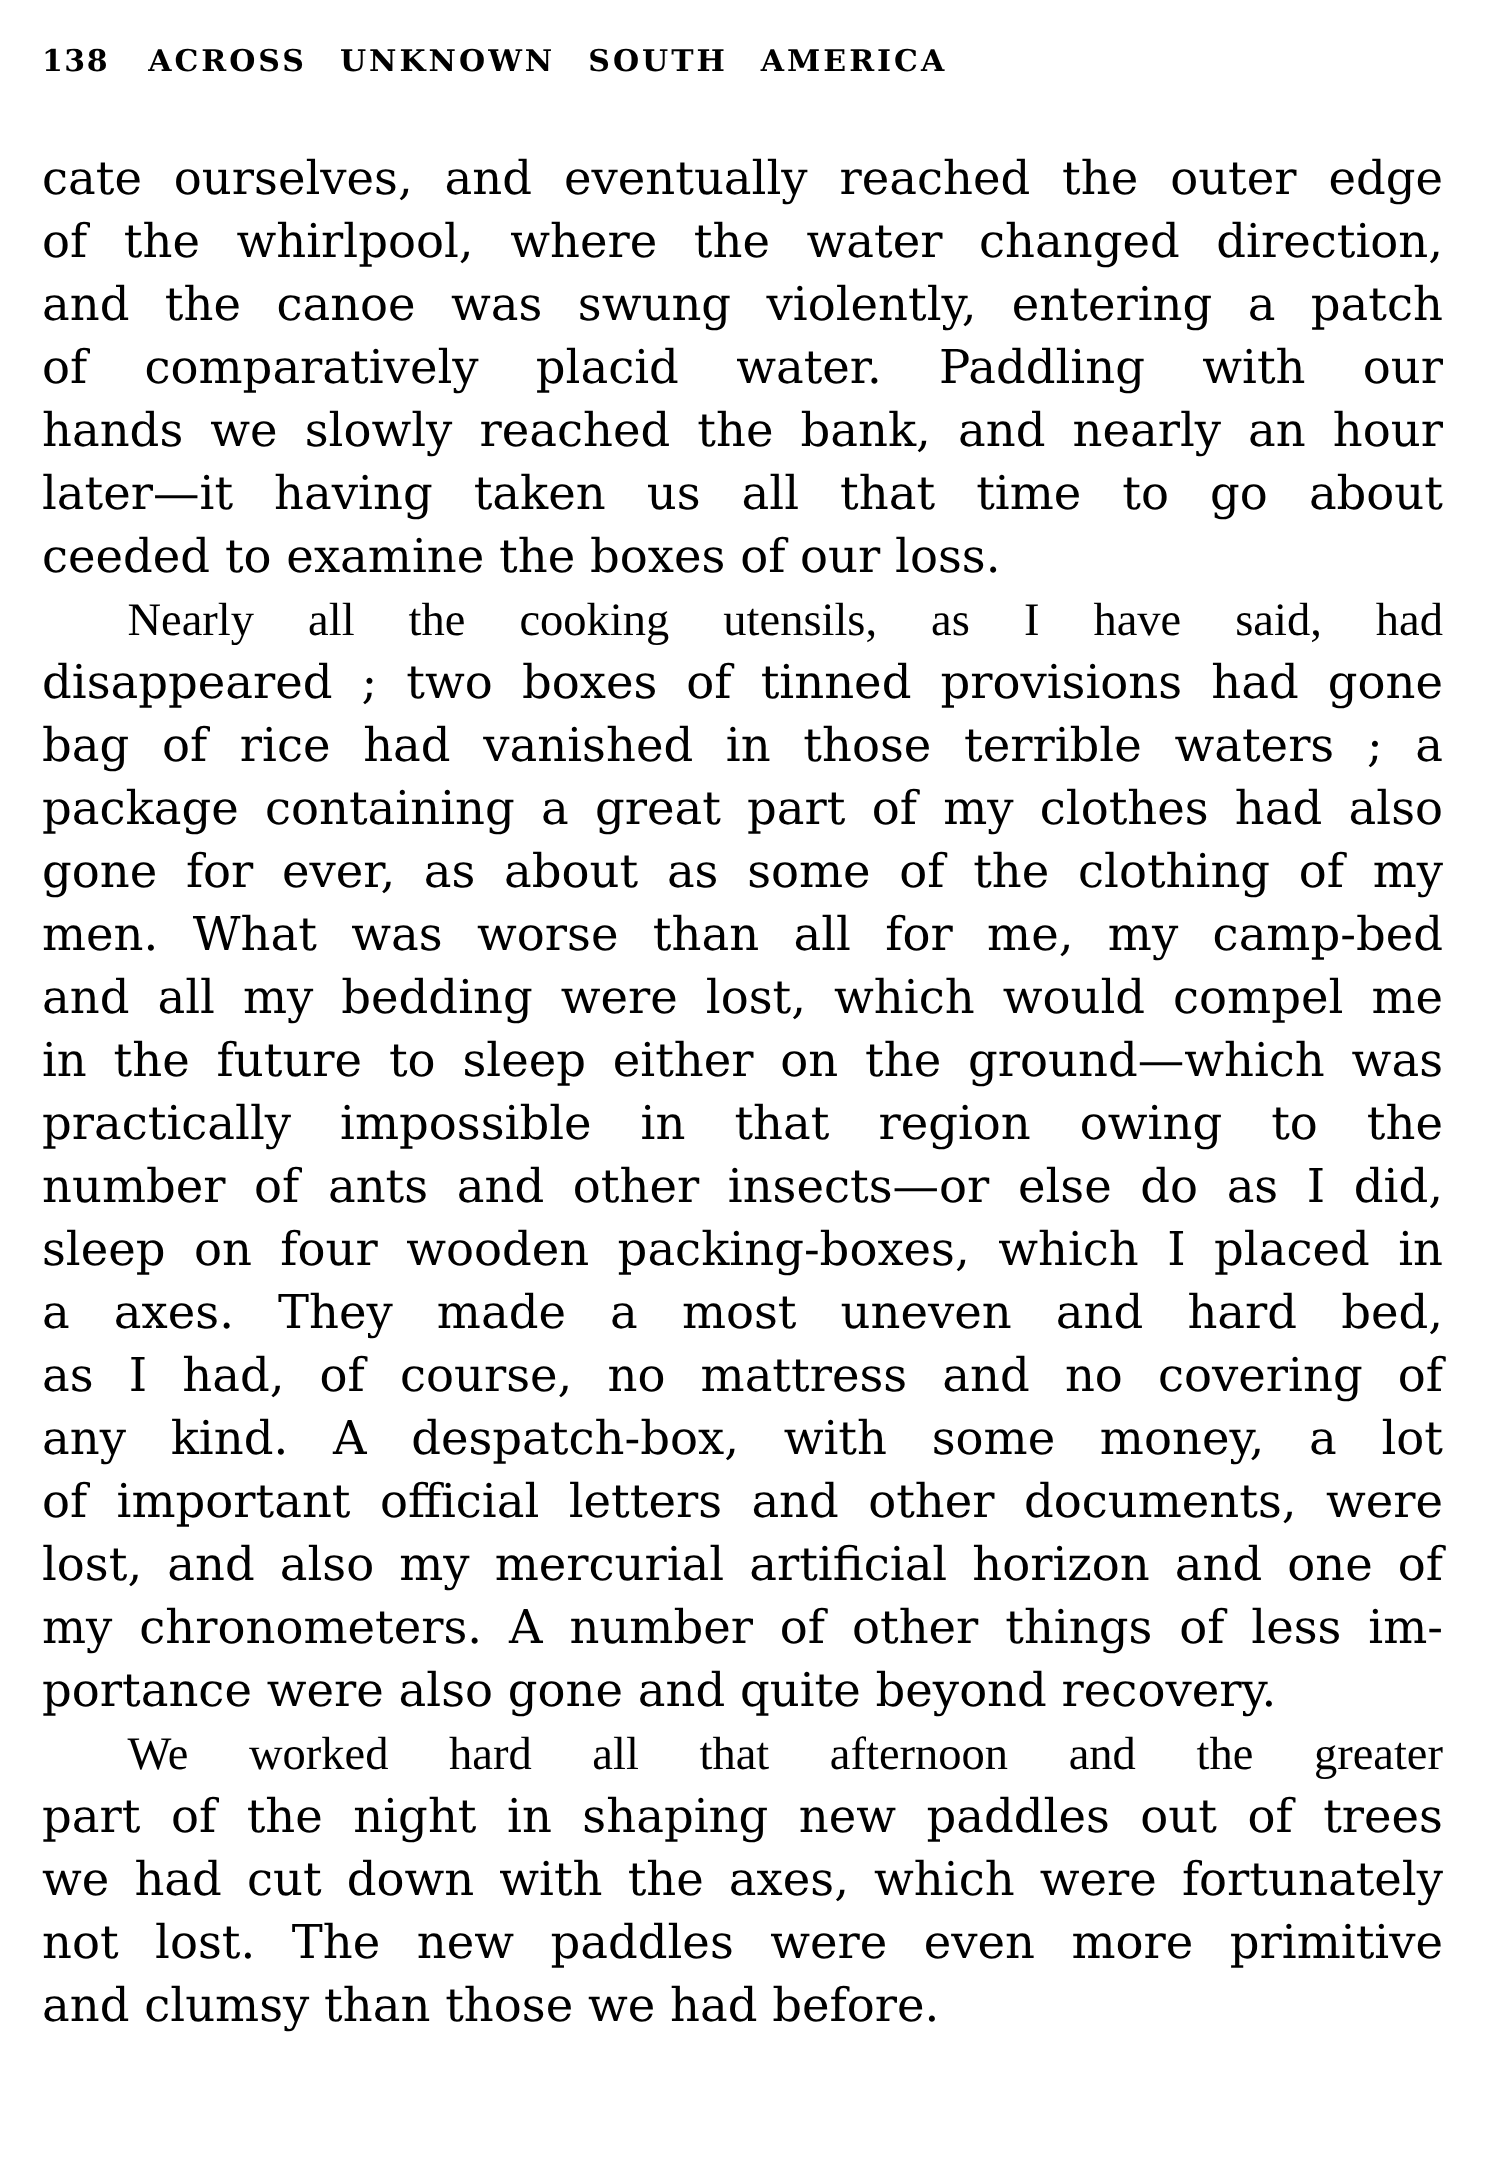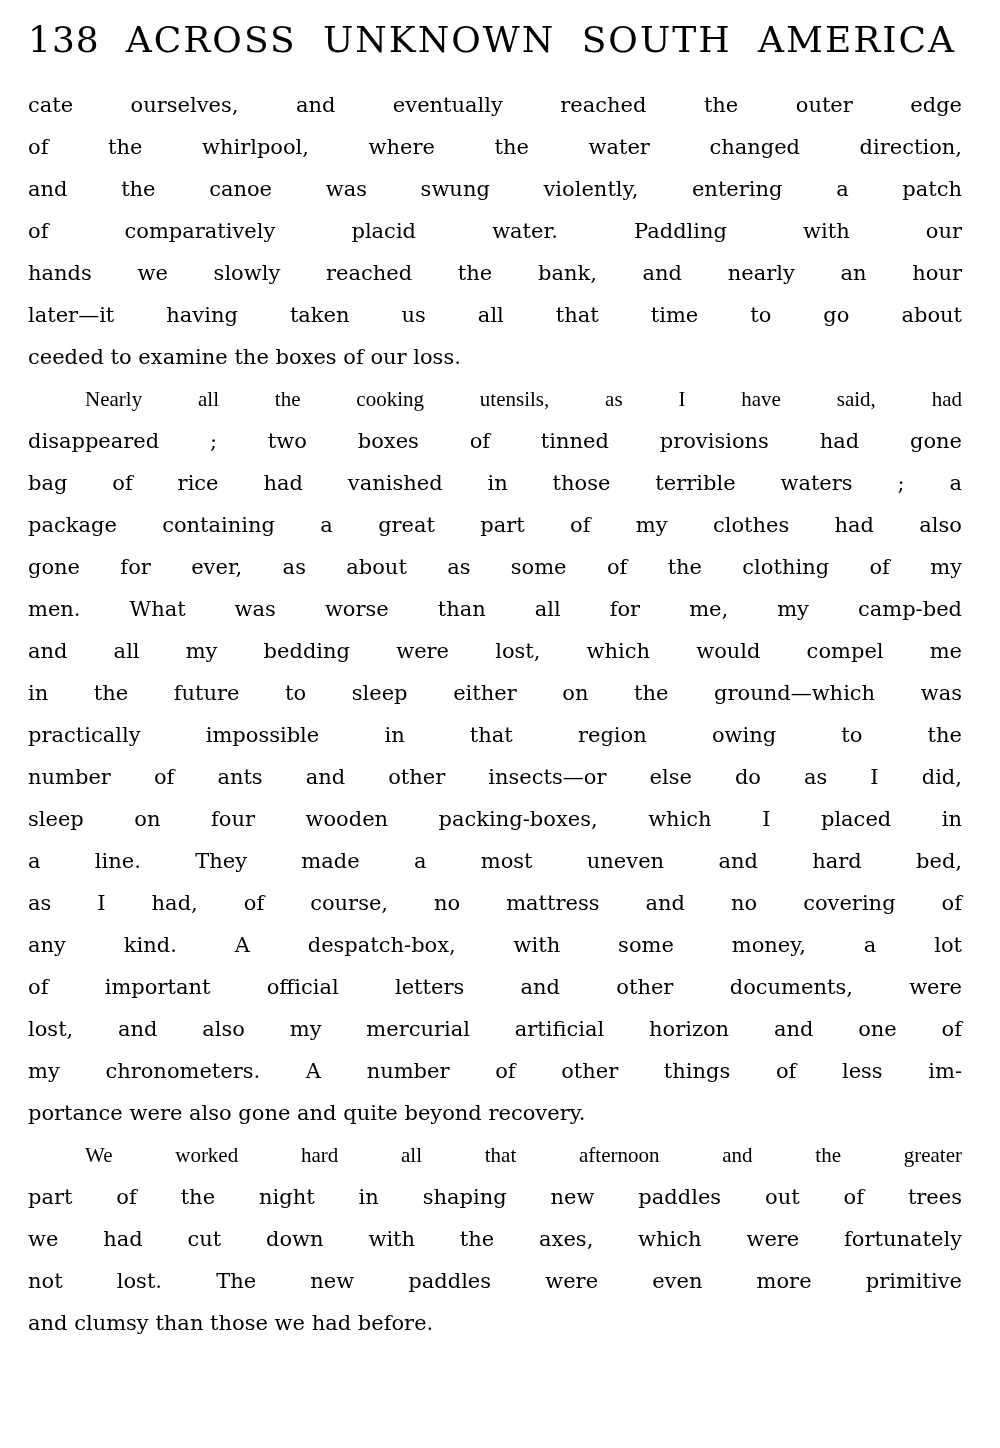--- a/index.html
+++ b/index.html
@@ -14,36 +14,36 @@
     color: #000000;
     overflow: hidden;
   }
   .page {
     box-sizing: border-box;
     width: 1000px;
     height: 1448px;
     padding: 20px 38px 0 28px;
   }
   .header {
-    font-weight: normal;
-    font-size: 36px;
+    font-weight: bold;
+    font-size: 20px;
     line-height: 40px;
     white-space: nowrap;
     letter-spacing: 1px;
-    margin-bottom: 24px;
+    margin-bottom: 38px;
   }
   .pagenum {
     margin-right: 26px;
   }
   .title {
     word-spacing: 13px;
     letter-spacing: 2px;
   }
   .body-text .line {
-    font-size: 21px;
+    font-size: 31px;
     line-height: 42px;
     text-align: justify;
     text-align-last: justify;
     white-space: normal;
   }
   .body-text .line.last {
     text-align-last: left;
   }
   .body-text .line.indent {
     padding-left: 57px;
@@ -69,21 +69,21 @@
       <div class="line">disappeared ; two boxes of tinned provisions had gone</div>
       <div class="line">bag of rice had vanished in those terrible waters ; a</div>
       <div class="line">package containing a great part of my clothes had also</div>
       <div class="line">gone for ever, as about as some of the clothing of my</div>
       <div class="line">men. What was worse than all for me, my camp-bed</div>
       <div class="line">and all my bedding were lost, which would compel me</div>
       <div class="line">in the future to sleep either on the ground—which was</div>
       <div class="line">practically impossible in that region owing to the</div>
       <div class="line">number of ants and other insects—or else do as I did,</div>
       <div class="line">sleep on four wooden packing-boxes, which I placed in</div>
-      <div class="line">a line. They made a most uneven and hard bed,</div>
+      <div class="line">a axes. They made a most uneven and hard bed,</div>
       <div class="line">as I had, of course, no mattress and no covering of</div>
       <div class="line">any kind. A despatch-box, with some money, a lot</div>
       <div class="line">of important official letters and other documents, were</div>
       <div class="line">lost, and also my mercurial artificial horizon and one of</div>
       <div class="line">my chronometers. A number of other things of less im-</div>
       <div class="line last">portance were also gone and quite beyond recovery.</div>
       <div class="line indent">We worked hard all that afternoon and the greater</div>
       <div class="line">part of the night in shaping new paddles out of trees</div>
       <div class="line">we had cut down with the axes, which were fortunately</div>
       <div class="line">not lost. The new paddles were even more primitive</div>

